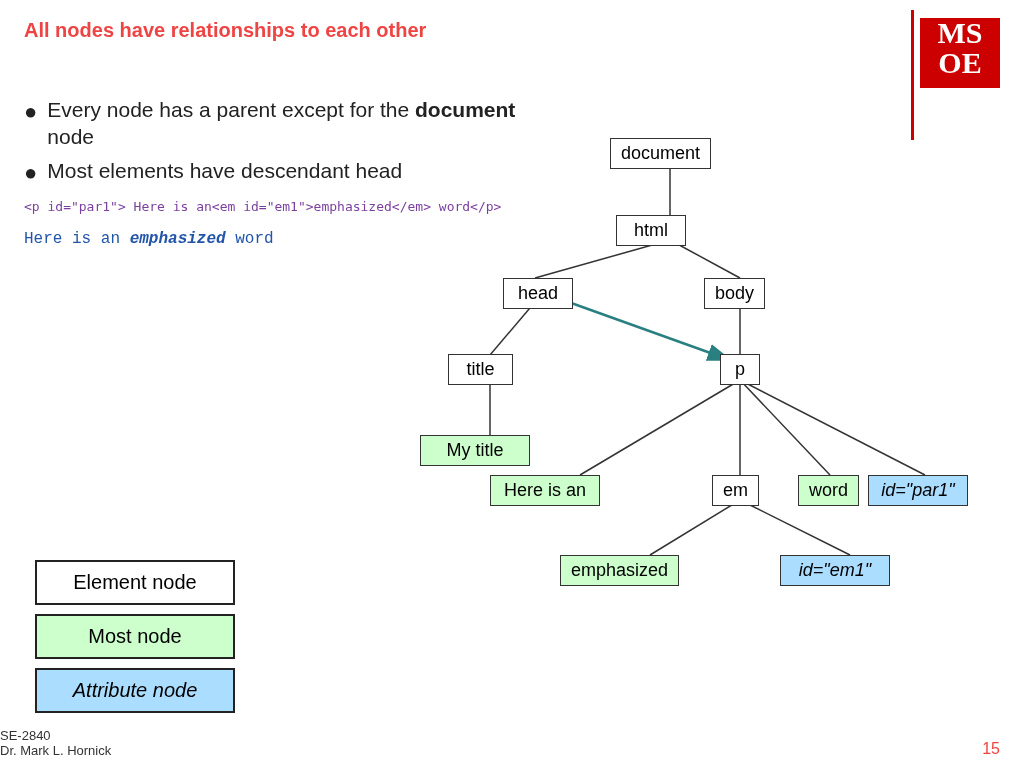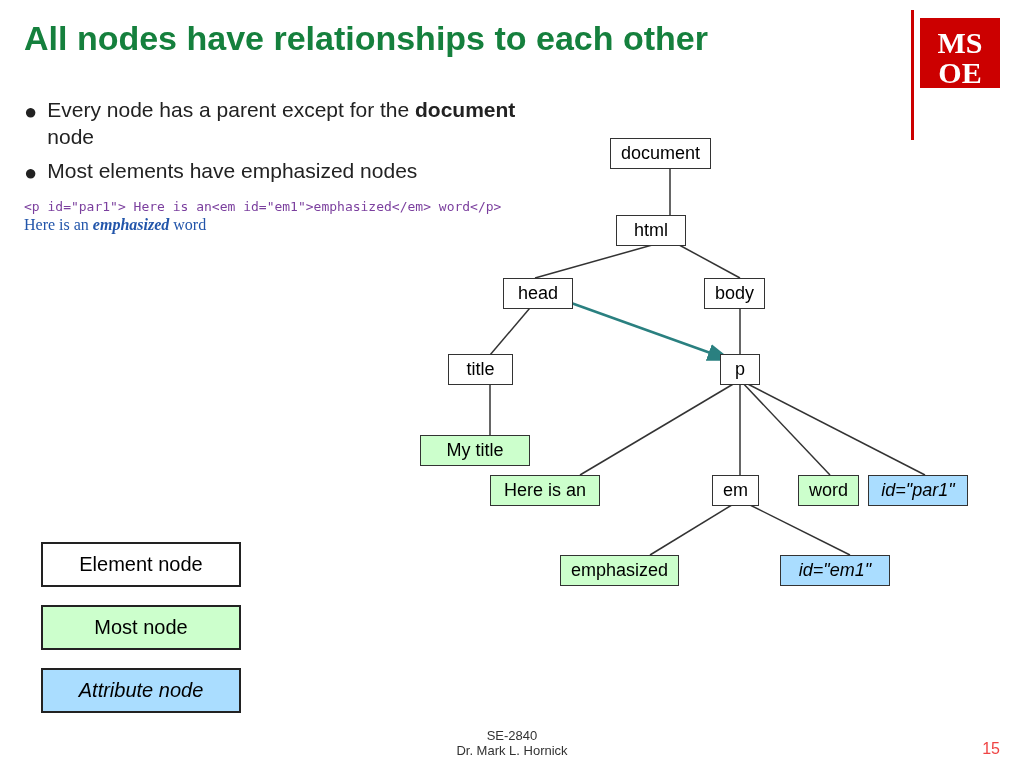--- a/index.html
+++ b/index.html
@@ -13,32 +13,32 @@
     }
 
     
     .header {
       display: flex;
       align-items: flex-start;
       justify-content: space-between;
       padding: 18px 24px 0 24px;
     }
     .slide-title {
-      color: #15803d;
-      font-size: 34px;
+      color: #ef4444;
+      font-size: 20px;
       font-weight: bold;
       line-height: 1.2;
       max-width: 750px;
     }
     .logo-box {
       width: 80px;
       height: 70px;
       background: #cc0000;
       display: flex;
-      align-items: flex-end;
+      align-items: flex-start;
       justify-content: center;
       flex-shrink: 0;
       margin-left: 10px;
     }
     .logo-text {
       color: white;
       font-size: 30px;
       font-weight: bold;
       font-family: serif;
       line-height: 1;
@@ -78,59 +78,58 @@
     
     .code-block {
       padding: 6px 24px 2px 24px;
     }
     .code-line1 {
       font-family: monospace;
       font-size: 13px;
       color: #7b3f9e;
     }
     .code-line2 {
-      font-family: Liberation Serif, serif;
+      font-family: Liberation Mono, monospace;
       font-size: 16px;
       color: #2255aa;
-      margin-top: 2px;
+      margin-top: 16px;
     }
     .code-em {
       font-style: italic;
       font-weight: bold;
     }
 
     
     .legend {
       position: absolute;
-      left: 41px;
+      left: 35px;
       bottom: 55px;
       display: flex;
       flex-direction: column;
-      gap: 18px;
+      gap: 9px;
     }
     .legend-item {
       width: 200px;
       height: 45px;
       display: flex;
       align-items: center;
       justify-content: center;
       font-size: 20px;
       font-weight: normal;
       border: 2px solid #222;
     }
     .legend-element { background: white; }
     .legend-text { background: #ccffcc; }
     .legend-attr { background: #aaddff; font-style: italic; text-align: center; }
 
     
     .footer {
       position: absolute;
       bottom: 10px;
       left: 0; right: 0;
-      text-align: center;
       font-size: 13px;
       color: #333;
     }
     .footer-page {
       position: absolute;
       bottom: 10px;
       right: 24px;
       font-size: 16px;
       color: #ef4444;
     }
@@ -177,21 +176,21 @@
 
 <div class="red-line"></div>
 
 <div class="bullets">
   <div class="bullet-item">
     <span class="bullet-dot">●</span>
     <span>Every node has a parent except for the <strong>document</strong> node</span>
   </div>
   <div class="bullet-item">
     <span class="bullet-dot">●</span>
-    <span>Most elements have emphasized nodes</span>
+    <span>Most elements have descendant head</span>
   </div>
 </div>
 
 <div class="code-block">
   <div class="code-line1">&lt;p id="par1"&gt; Here is an&lt;em id="em1"&gt;emphasized&lt;/em&gt; word&lt;/p&gt;</div>
   <div class="code-line2">
     <span>Here is an </span><span class="code-em">emphasized</span><span> word</span>
   </div>
 </div>
 

